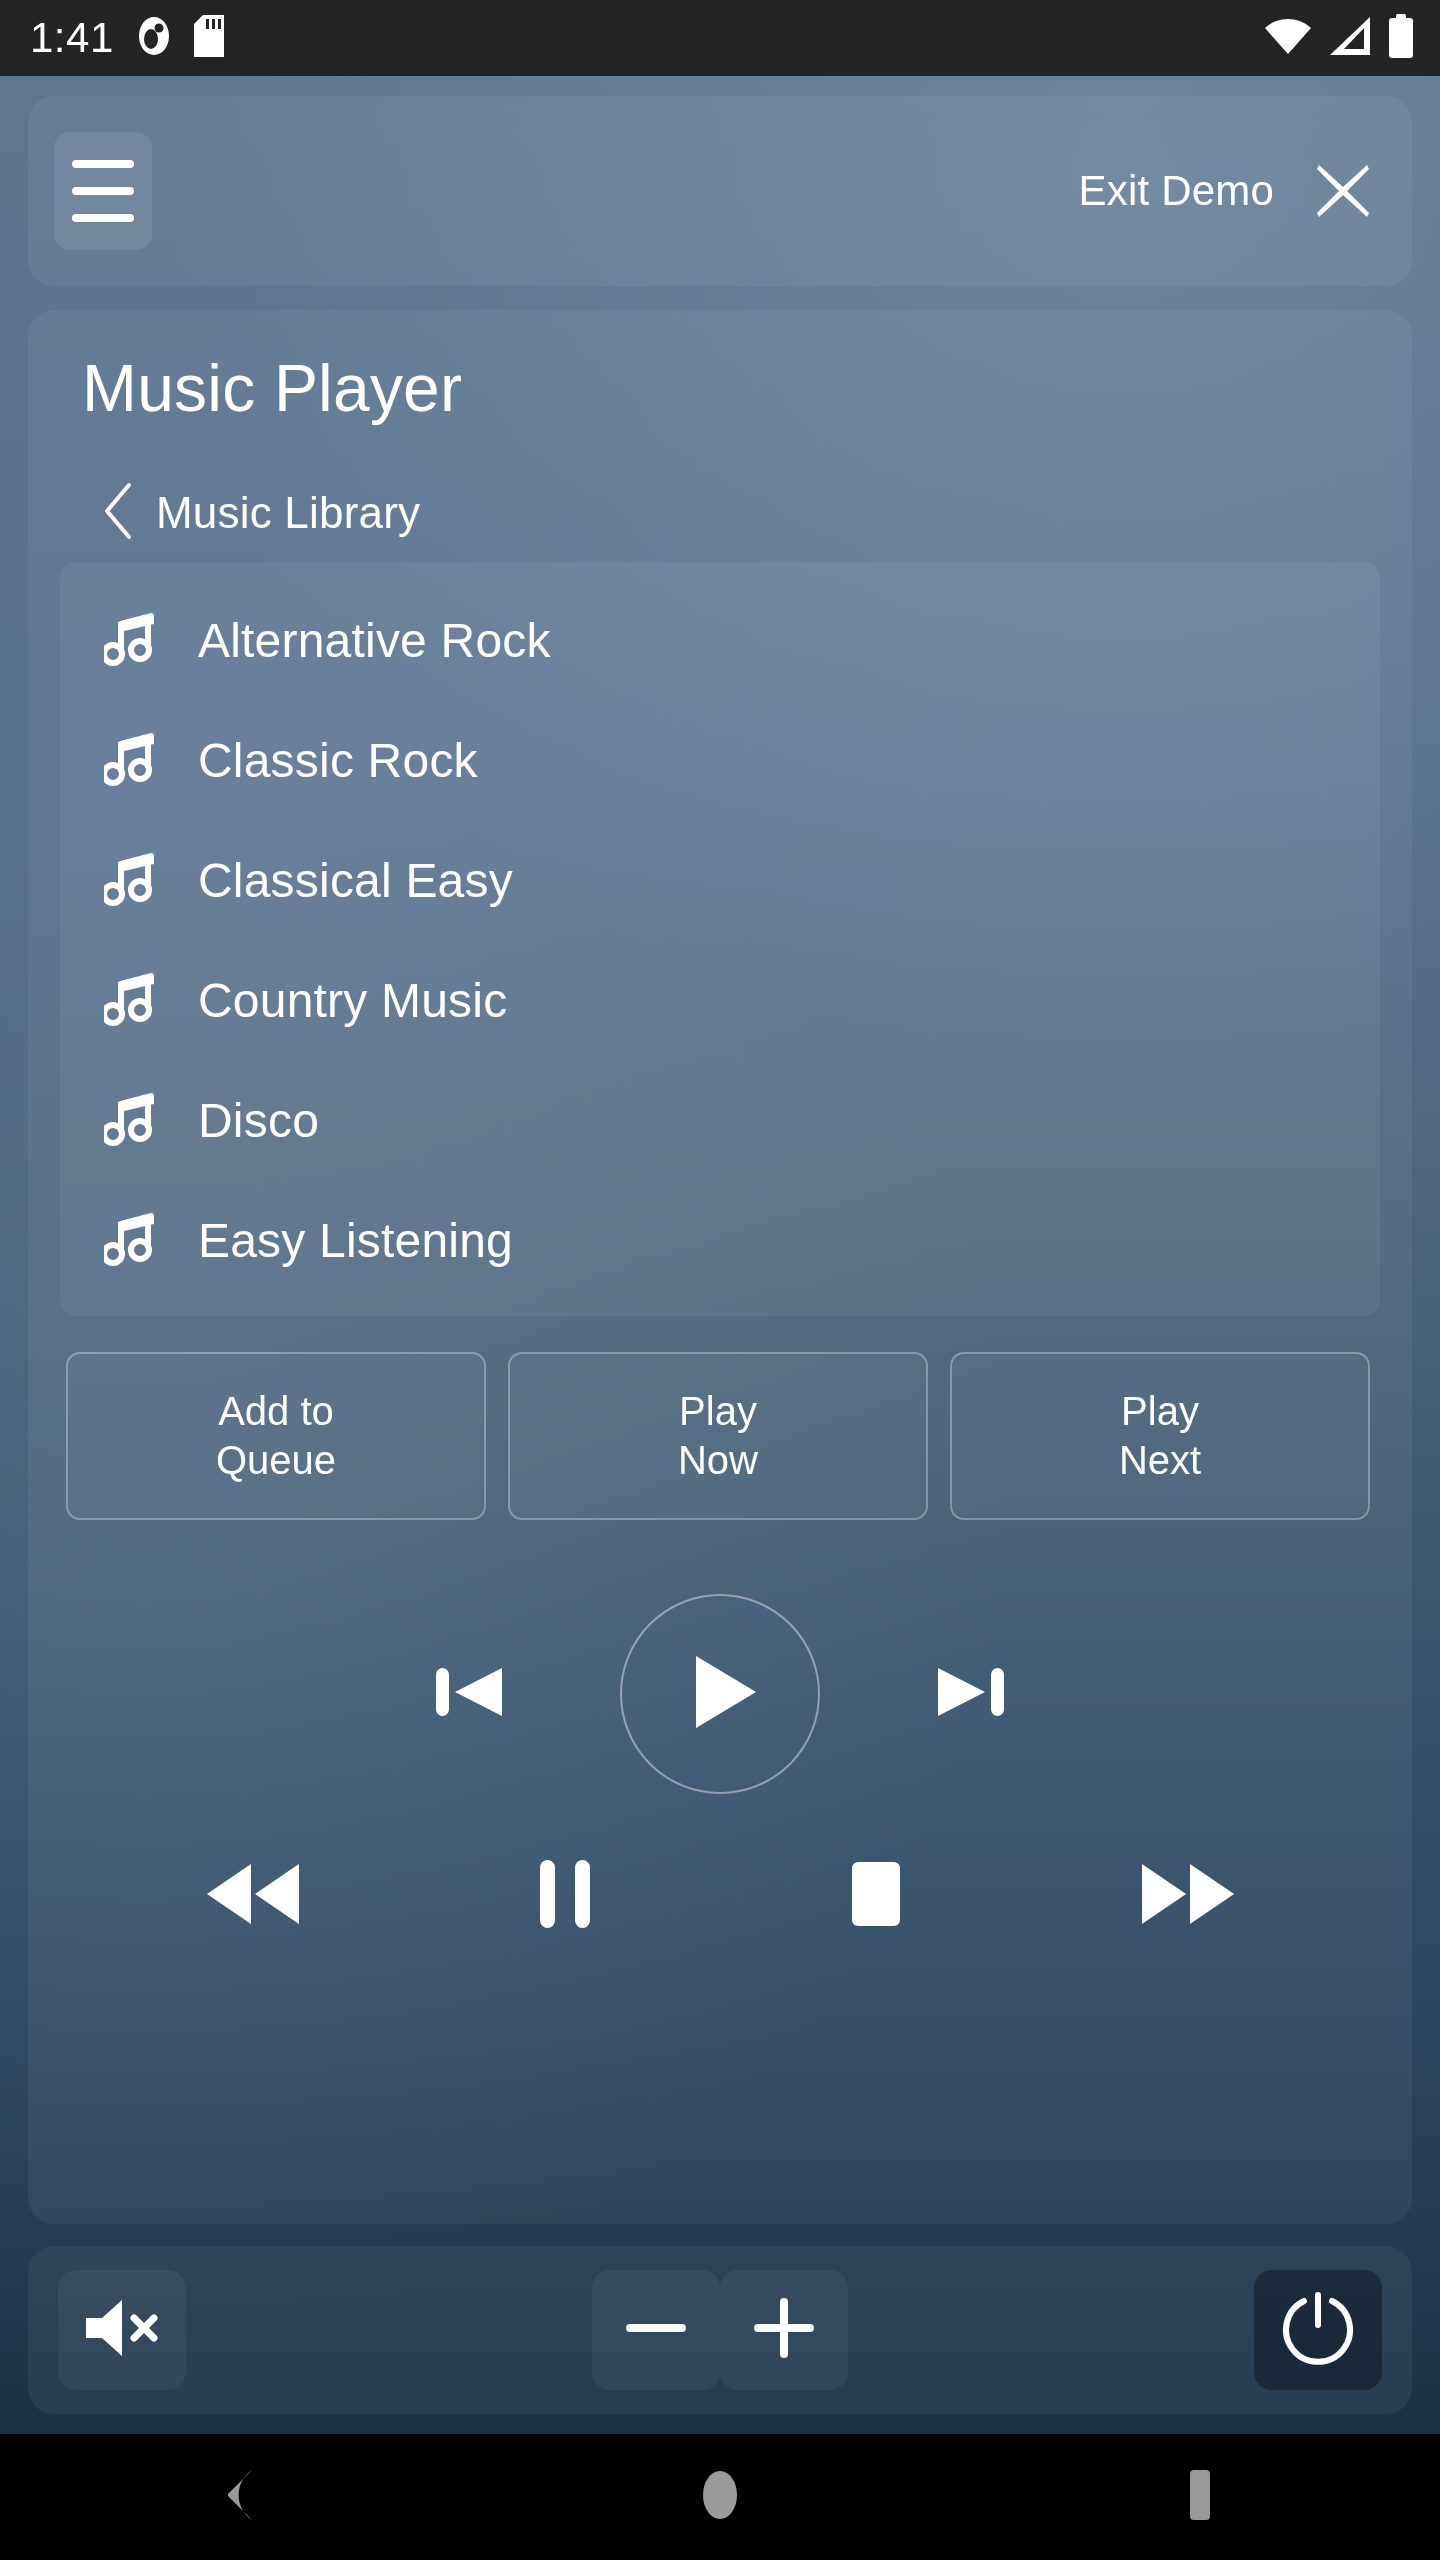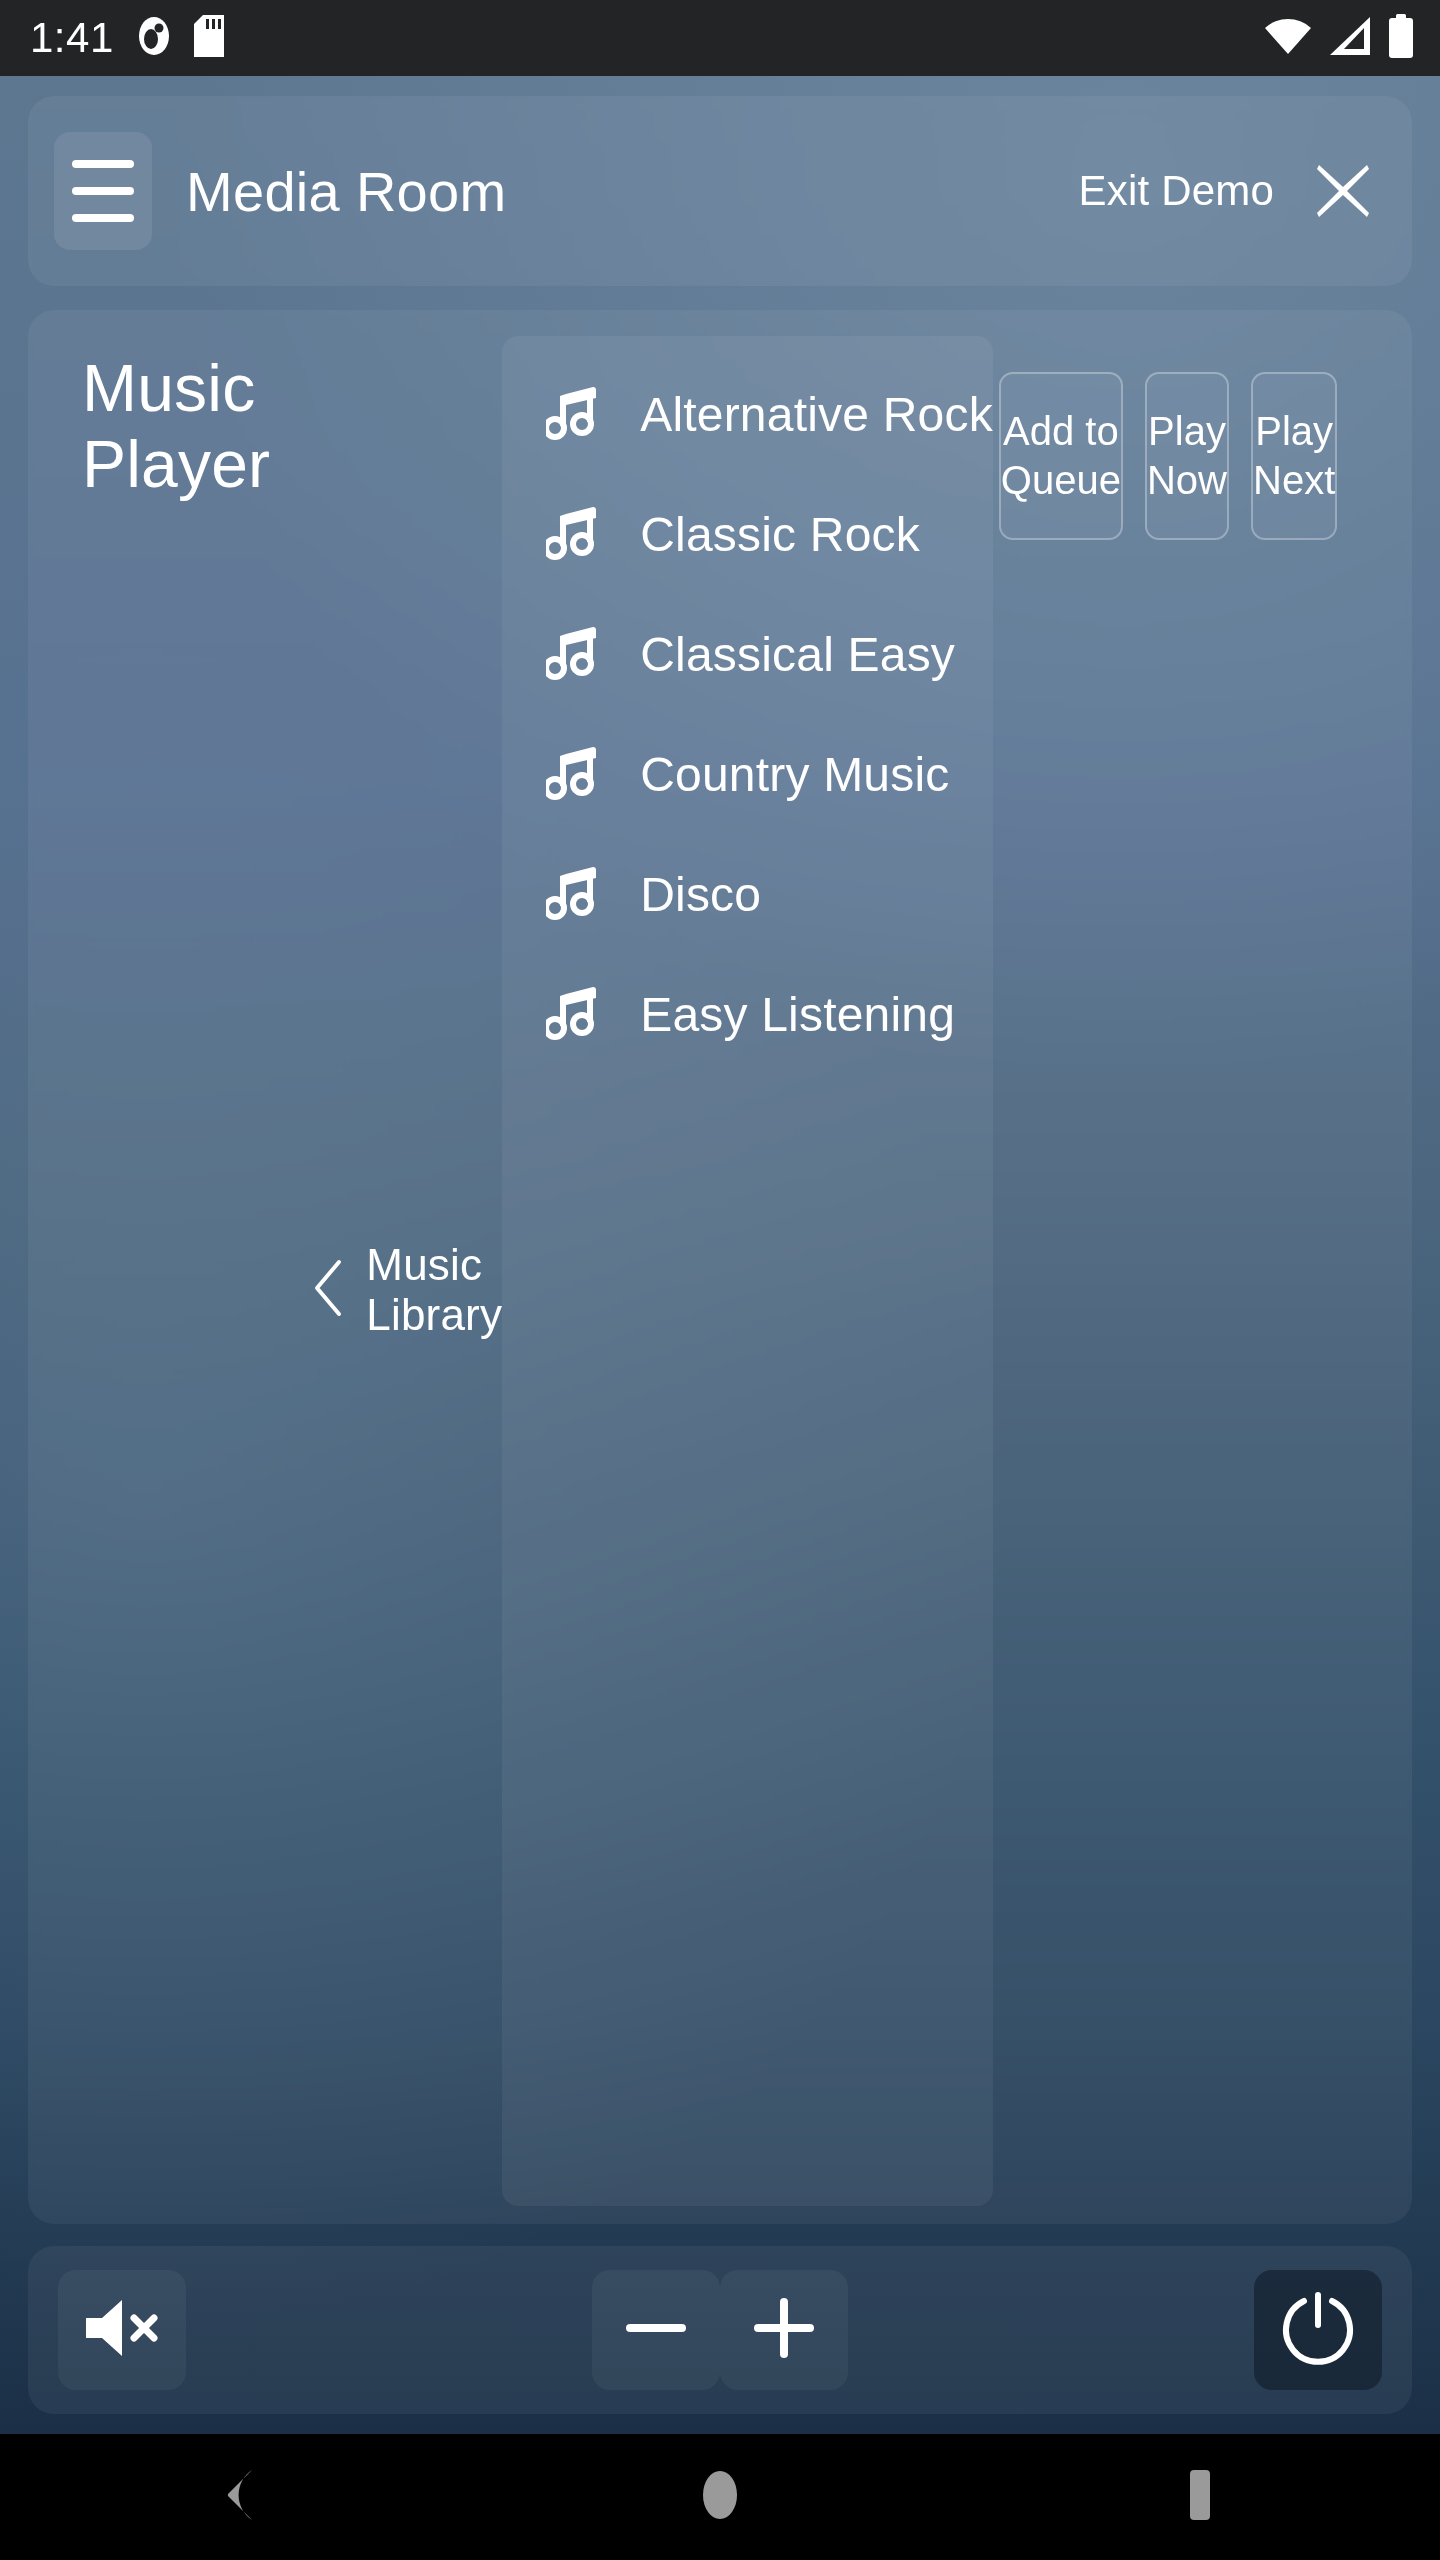--- a/index.html
+++ b/index.html
@@ -85,21 +85,21 @@
   #close-btn {
     margin-left:34px; width:70px; height:70px;
     display:flex; align-items:center; justify-content:center;
     flex:0 0 auto;
   }
 
   
   #player-card {
     margin-top:24px;
     flex:1 1 auto;
-    display:flex; flex-direction:row;
+    display:flex; flex-direction:column;
     padding:26px 32px 18px 32px;
     min-height:0;
   }
   #player-title {
     color:#fff; font-size:66px; font-weight:300;
     letter-spacing:.2px; margin:14px 0 0 22px;
   }
   #breadcrumb {
     display:flex; align-items:center; gap:22px;
     margin:56px 0 18px 42px;
@@ -242,21 +242,20 @@
   </div>
 
   <div id="app">
 
     <div id="headerbar" class="card">
       <div id="menu-btn">
         <i></i>
           <i></i>
           <i></i>
       </div>
-      <div id="room-title">Media Room</div>
       <div id="exit-demo">Exit Demo</div>
       <div id="close-btn">
         <svg width="64" height="64" viewBox="0 0 64 64">
           <path d="M8 6 L32 28 L56 6 L58 10 L36 32 L58 54 L56 58 L32 36 L8 58 L6 54 L28 32 L6 10 Z" fill="#fff"></path>
         </svg>
       </div>
     </div>
 
     <div id="player-card" class="card">
 

